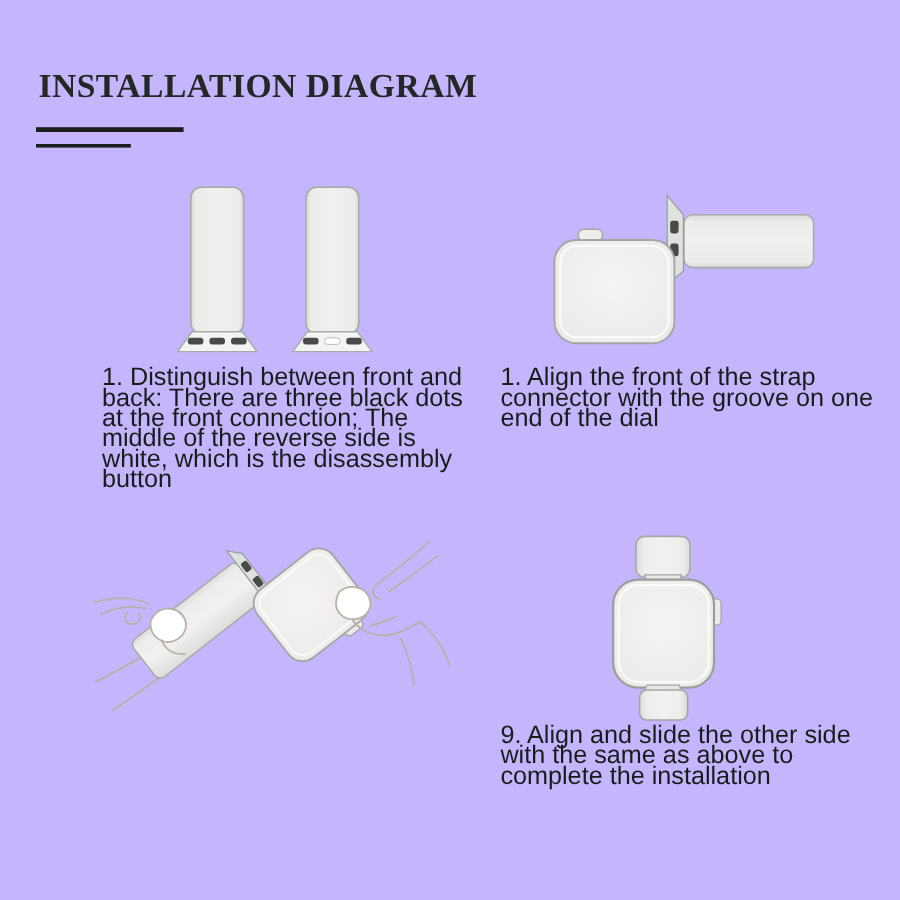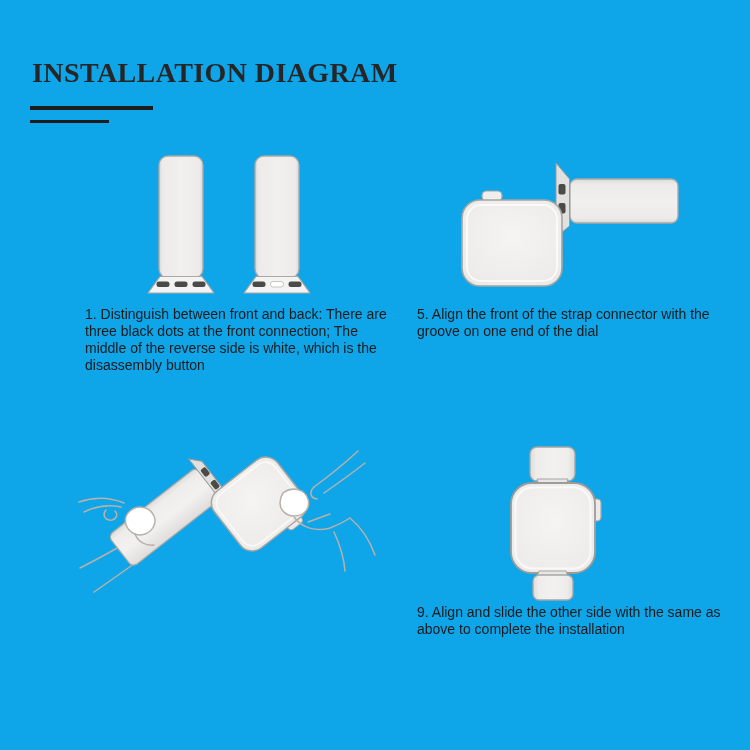--- a/index.html
+++ b/index.html
@@ -1,24 +1,24 @@
 <!DOCTYPE html>
 <html><head>
 <meta charset="utf-8">
 <style>
   html,body{margin:0;padding:0;background:#ffffff;}
-  .canvas{position:relative;width:750px;height:750px;background:#0ea5e9;overflow:hidden;
+  .canvas{position:relative;width:750px;height:750px;background:#c4b5fd;overflow:hidden;
           font-family:"Liberation Sans",sans-serif;}
   .title{position:absolute;left:32px;top:57px;margin:0;
          font-family:"Liberation Serif","DejaVu Serif",serif;
          font-size:28px;font-weight:700;letter-spacing:.4px;color:#262626;}
   .rule{position:absolute;background:#1d1d1d;}
   .rule-long{left:30px;top:106px;width:123px;height:3.5px;}
   .rule-short{left:30px;top:120px;width:79px;height:3px;}
-  .step-text{position:absolute;margin:0;font-size:14px;line-height:17px;color:#1b1b1b;}
+  .step-text{position:absolute;margin:0;font-size:21px;line-height:17px;color:#1b1b1b;}
   #t1{left:85px;top:306px;width:308px;}
   #t2{left:417px;top:306px;width:314px;}
   #t3{left:85px;top:604px;width:314px;}
   #t4{left:417px;top:604px;width:314px;}
   .illus{position:absolute;}
   #i1{left:120px;top:150px;}
   #i2{left:440px;top:158px;}
   #i3{left:78px;top:438px;}
   #i4{left:500px;top:442px;}
 </style>
@@ -152,16 +152,16 @@
       <path d="M37,37 L68,37 L66,43 L39,43 Z" fill="#e7e6e4" stroke="#a6a6a4" stroke-width="1"></path>
       <rect x="92" y="57" width="9" height="22" rx="4" fill="#eceae8" stroke="#a6a6a4" stroke-width="1.2"></rect>
       <rect x="11" y="41" width="84" height="90" rx="21" fill="url(#dg4)" stroke="#9c9c9a" stroke-width="1.8"></rect>
       <rect x="15.5" y="45.5" width="75" height="81" rx="17" fill="none" stroke="#fbfbf9" stroke-width="2" opacity="0.85"></rect>
       <path d="M39,129 L66,129 L68,135 L37,135 Z" fill="#e7e6e4" stroke="#a6a6a4" stroke-width="1"></path>
       <rect x="33" y="133" width="40" height="25" rx="6" fill="url(#vg4)" stroke="#a6a6a4" stroke-width="1.3"></rect>
     </g>
   </svg>
 
   <p id="t1" class="step-text">1. Distinguish between front and back: There are three black dots at the front connection; The middle of the reverse side is white, which is the disassembly button</p>
-  <p id="t2" class="step-text">5. Align the front of the strap connector with the groove on one end of the dial</p>
+  <p id="t2" class="step-text">1. Align the front of the strap connector with the groove on one end of the dial</p>
   <p id="t4" class="step-text">9. Align and slide the other side with the same as above to complete the installation</p>
 
 </div>
 
 </body></html>

